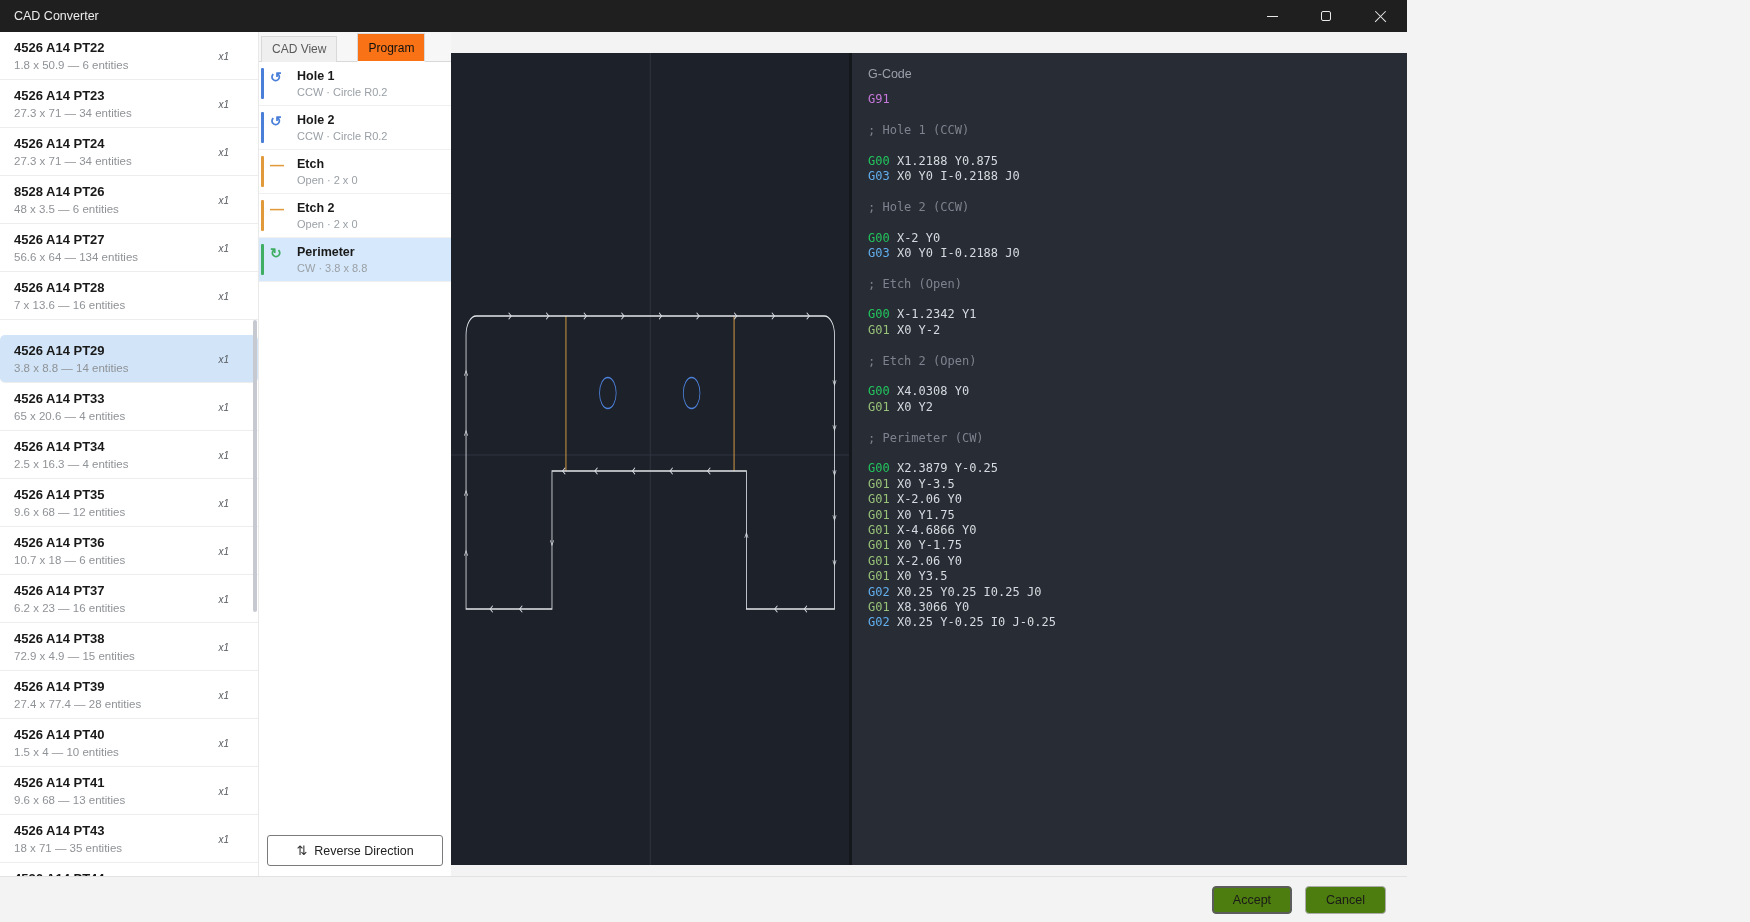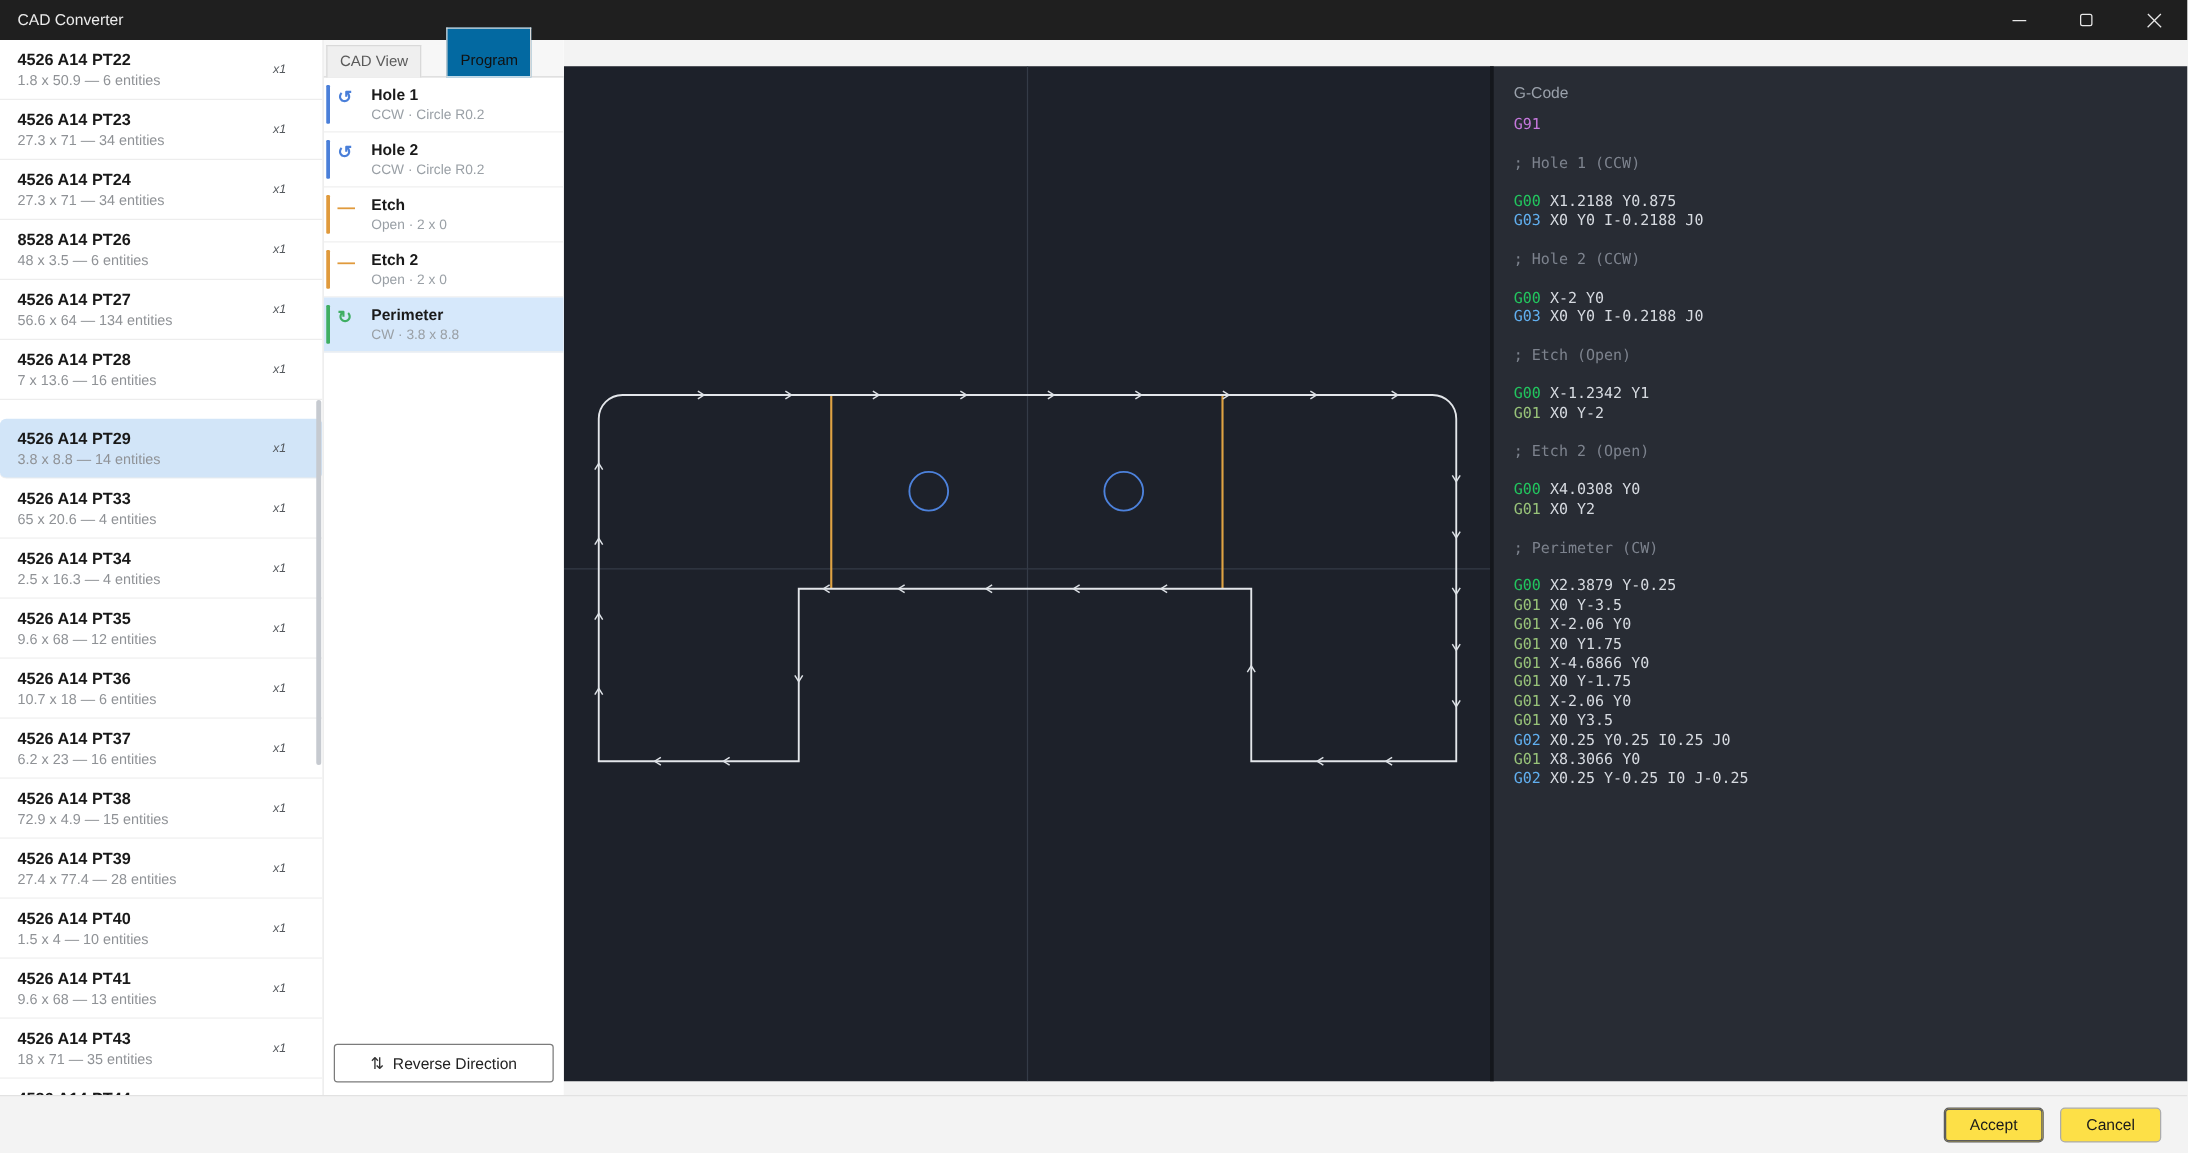--- a/index.html
+++ b/index.html
@@ -1,19 +1,19 @@
 <!DOCTYPE html>
 <html><head>
 <meta charset="utf-8">
 <style>
   * { margin:0; padding:0; box-sizing:border-box; }
   html,body { width:1750px; height:922px; overflow:hidden; }
   body { font-family:"Liberation Sans", sans-serif; background:#f3f3f3; }
 
-  .window { width:1750px; height:922px; display:flex; flex-direction:column; background:#f3f3f3; }
+  .window { width:1407px; height:922px; display:flex; flex-direction:column; background:#f3f3f3; }
 
   
   .titlebar { flex:0 0 32px; background:#1f1f1f; display:flex; align-items:center; color:#ececec; }
   .titlebar .title { font-size:12.5px; margin-left:14px; }
   .win-controls { margin-left:auto; display:flex; height:100%; }
   .win-btn { width:54px; height:100%; display:flex; align-items:center; justify-content:center; }
   .glyph-min { width:11px; height:1px; background:#e8e8e8; }
   .glyph-max { width:10px; height:10px; border:1px solid #e8e8e8; border-radius:2px; }
   .glyph-close { position:relative; width:13px; height:13px; }
   .glyph-close::before,.glyph-close::after { content:""; position:absolute; left:-1px; top:6px; width:15px; height:1.3px; background:#e8e8e8; }
@@ -29,21 +29,21 @@
   .part-item.selected { background:#d2e5f8; border-radius:5px;margin-top:15px; }
   .part-name { font-size:13px; font-weight:bold; color:#191919; white-space:nowrap; }
   .part-info { font-size:11.5px; color:#8f9296; margin-top:4px; white-space:nowrap; }
   .part-count { position:absolute; right:29px; top:50%; transform:translateY(-50%); font-size:10px; color:#55595e;font-style:italic; }
   .sb-scroll { position:absolute; right:1px; top:288px; width:4px; height:292px; background:#c6cad0; border-radius:2px; }
 
   
   .middle { flex:0 0 193px; width:193px; background:#fff; border-left:1px solid #e9e9e9; display:flex; flex-direction:column; position:relative; }
   .tabs { display:flex; align-items:flex-end; height:30px; padding-left:2px; border-bottom:1px solid #d9d9d9; background:#f7f7f7;gap:20px; }
   .tab { font-size:12px; color:#5a5a5a; padding:5px 10px 6px; background:#efefef; border:1px solid #d9d9d9; border-bottom:none; margin-bottom:-1px; }
-  .tab.active { background:#0369a1; color:#111; padding-top:18px; border-bottom:1px solid #fff; }
+  .tab.active { background:#f97316; color:#111; padding-top:7px; border-bottom:1px solid #fff; }
   .ops { flex:1; overflow:hidden; }
   .op-item { height:44px; position:relative; padding:7px 6px 0 38px; border-bottom:1px solid #f0f0f0; }
   .op-item.selected { background:#d6e8fb; }
   .op-strip { position:absolute; left:2px; top:6px; bottom:6px; width:3px; border-radius:1px; }
   .op-icon { position:absolute; left:11px; top:8px; font-size:14px; line-height:15px; font-weight:bold; }
   .op-name { font-size:12.5px; font-weight:bold; color:#1a1a1a; }
   .op-sub { font-size:11px; color:#9aa0a6; margin-top:3px; }
   .reverse-btn { position:absolute; left:8px; right:8px; bottom:10px; height:31px; background:#fff; border:1px solid #7b7b7b; border-radius:3px; display:flex; align-items:center; justify-content:center; gap:7px; font-size:12.5px; color:#222; cursor:default; }
   .reverse-icon { font-size:13px; color:#333; }
 
@@ -57,21 +57,21 @@
   .gcode-body { font-family:"DejaVu Sans Mono", monospace; font-size:12px; line-height:15.4px; white-space:pre; color:#d6dae0; }
   .gl { height:15.4px; }
   .tok-g91 { color:#c678dd; }
   .tok-g0 { color:#22c55e; }
   .tok-g1 { color:#98c379; }
   .tok-g2 { color:#61afef; }
   .tok-cmt { color:#7d838e; }
 
   
   .footer { flex:0 0 46px; background:#f3f3f3; border-top:1px solid #e2e2e2; display:flex; align-items:center; justify-content:flex-end; gap:13px; padding-right:21px; }
-  .btn { height:28px; background:#fde047; border:1px solid #ababab; border-radius:4px; font-size:12.5px; color:#1a1a1a; display:flex; align-items:center; justify-content:center; padding:0 20px; cursor:default; }
+  .btn { height:28px; background:#4d7c0f; border:1px solid #ababab; border-radius:4px; font-size:12.5px; color:#1a1a1a; display:flex; align-items:center; justify-content:center; padding:0 20px; cursor:default; }
   .btn.primary { border-color:#5c5c5c; box-shadow:0 0 0 1px #5c5c5c inset; }
 </style>
 </head>
 <body>
 
 <div class="window">
 
   <div class="titlebar">
     <span class="title">CAD Converter</span>
     <div class="win-controls">

